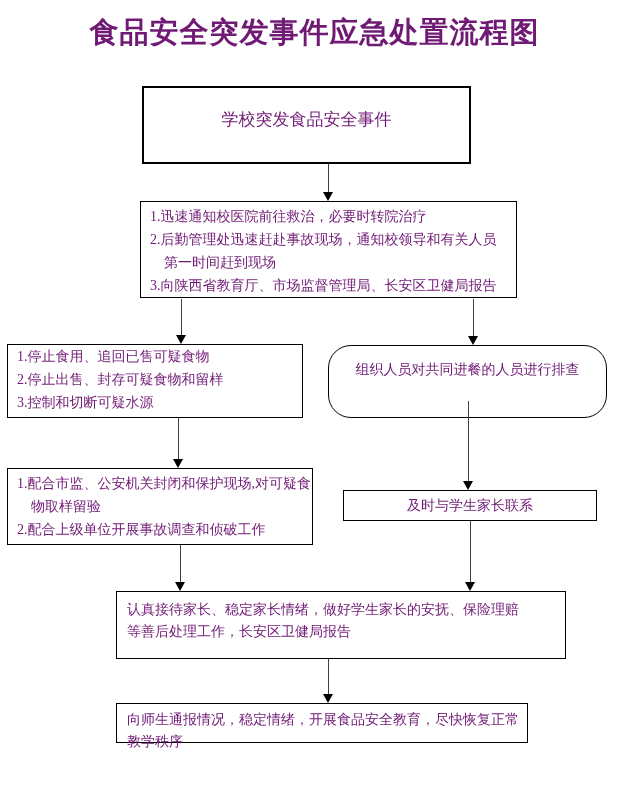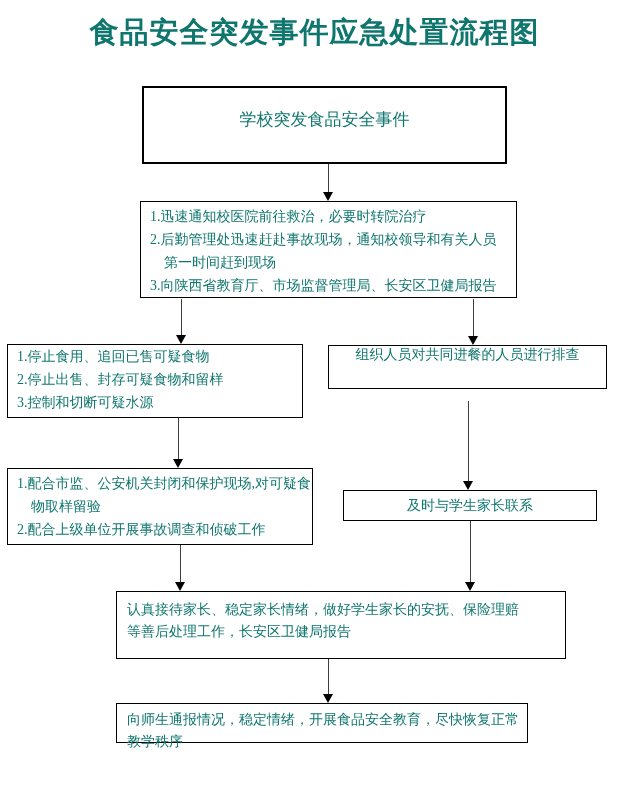--- a/index.html
+++ b/index.html
@@ -1,45 +1,45 @@
 <!DOCTYPE html>
 <html lang="zh"><head>
 <meta charset="utf-8">
 <style>
   html,body { margin:0; padding:0; background:#ffffff; }
   #page {
     position:relative;
     width:629px; height:793px;
     background:#ffffff;
     font-family:"Liberation Serif","DejaVu Serif",serif;
-    color:#0f766e;
+    color:#701a75;
     overflow:hidden;
   }
   #title {
     position:absolute; left:0; top:13px; width:629px;
     text-align:center;
     font-size:29px; font-weight:bold; letter-spacing:1px;
     white-space:nowrap;
   }
   .box {
     position:absolute; box-sizing:border-box;
     background:#fff; border:1px solid #000;
     font-size:14px; line-height:23px;
   }
   .box.bold-border { border-width:2px; }
   .box.centered { display:flex; align-items:center; justify-content:center; text-align:center; }
   .box.listy { padding:3px 8px 0 9px; }
   .ln { white-space:nowrap; }
   .ln.cont { padding-left:14px; }
 
   
-  #box-incident       { left:142px; top:86px;  width:365px; height:78px; font-size:17px; padding-bottom:12px; }
+  #box-incident       { left:142px; top:86px;  width:329px; height:78px; font-size:17px; padding-bottom:12px; }
   #box-initial        { left:140px; top:201px; width:377px; height:97px; }
   #box-stop-food      { left:7px;   top:344px; width:296px; height:74px; padding-top:0; }
-  #box-screen         { left:328px; top:345px; width:279px; height:44px; padding-bottom:25px; }
+  #box-screen         { left:328px; top:345px; width:279px; height:73px; padding-bottom:25px;border-radius:23px; }
   #box-investigate    { left:7px;   top:468px; width:306px; height:77px; }
   #box-contact        { left:343px; top:490px; width:254px; height:31px; }
   #box-aftercare      { left:116px; top:591px; width:450px; height:68px; padding-top:7px; padding-left:10px; line-height:22px; }
   #box-restore        { left:116px; top:703px; width:412px; height:40px; padding-top:5px; padding-left:10px; line-height:22px; }
 
   
   .arrow { position:absolute; width:11px; }
   .arrow .shaft { position:absolute; left:5px; top:0; bottom:7px; width:1px; background:#3f3f3f; }
   .arrow .head  { position:absolute; left:0; bottom:0; width:0; height:0;
                   border-left:5.5px solid transparent; border-right:5.5px solid transparent;

